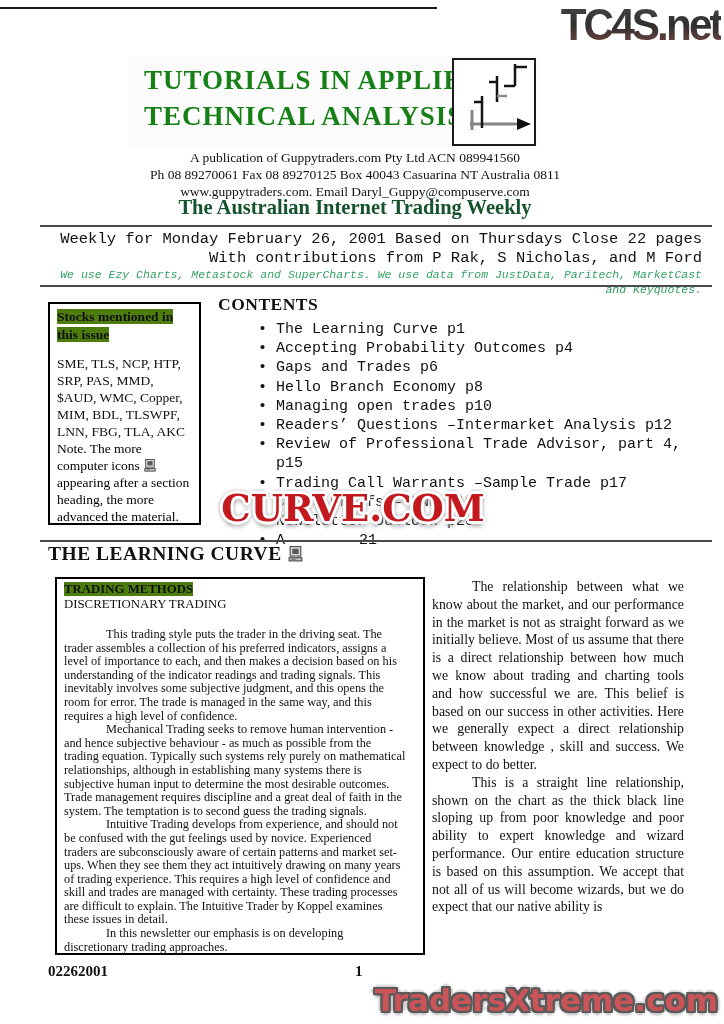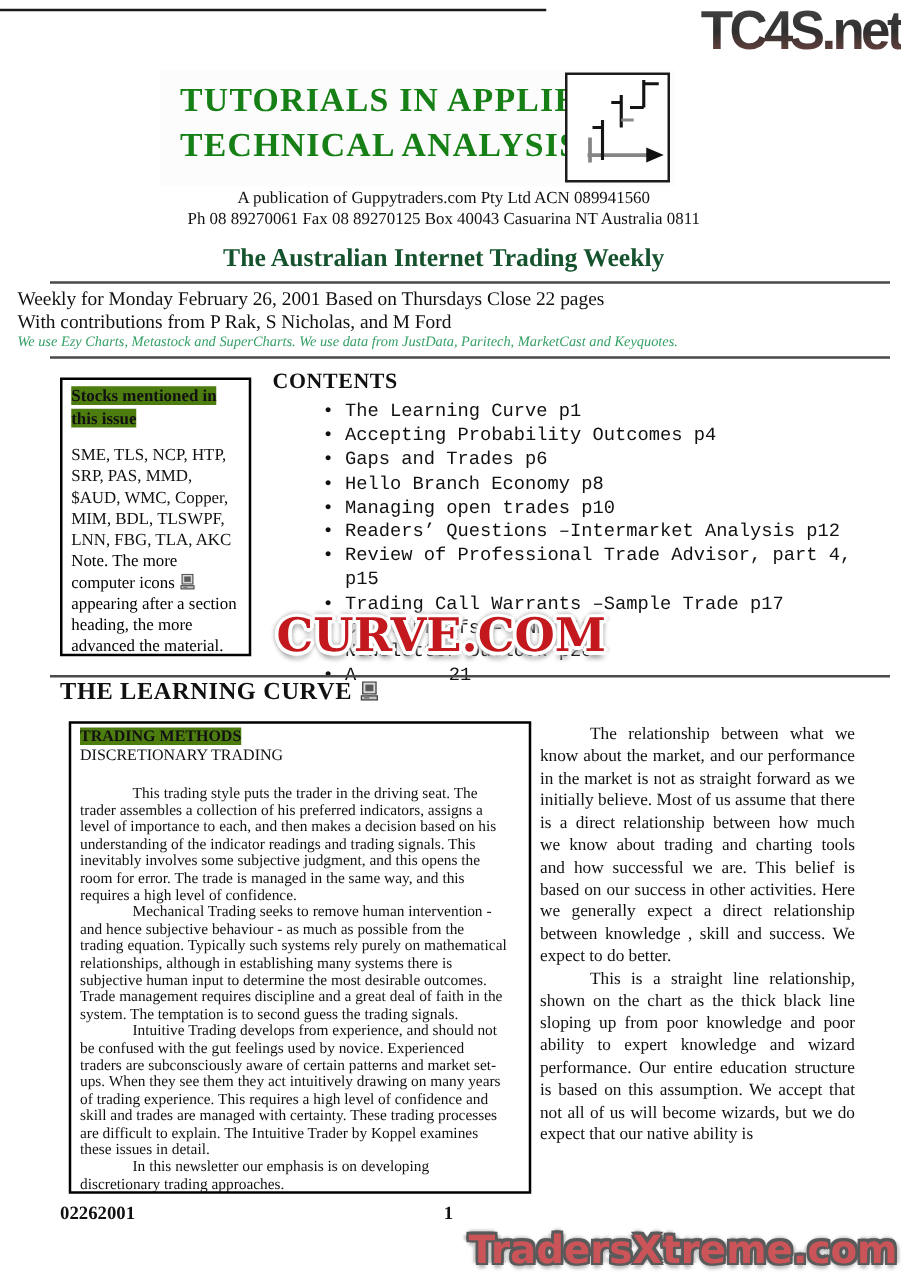--- a/index.html
+++ b/index.html
@@ -25,21 +25,21 @@
   .mast-title.l2{top:45px;}
   .chart-box{position:absolute;right:4px;top:2px;width:84px;height:88px;border:2px solid #1c1c1c;background:#fff;box-sizing:border-box;}
   
   .pub{position:absolute;left:40px;top:149px;width:630px;text-align:center;font-size:13.5px;line-height:17px;}
   .tagline{position:absolute;left:40px;top:196px;width:630px;text-align:center;font-weight:bold;font-size:20.5px;color:#14532d;}
   .rule{position:absolute;left:40px;width:672px;height:2px;background:#4a4a4a;}
   .rule.r1{top:225px;}
   .rule.r2{top:285px;}
   .rule.r3{top:540px;}
   
-  .issue{position:absolute;left:14px;top:230px;width:664px;text-align:left;}
+  .issue{position:absolute;left:38px;top:230px;width:664px;text-align:right;font-family:Liberation Mono, monospace;}
   .issue .l1{font-size:15.5px;line-height:19px;}
   .issue .l2{font-size:15.5px;line-height:18px;}
   .issue .l3{font-size:11.5px;line-height:15px;font-style:italic;color:#35a066;}
   
   .stocks-box{
     position:absolute;left:48px;top:302px;width:153px;height:223px;
     border:2px solid #000;box-sizing:border-box;padding:4px 7px;
     font-size:13.5px;line-height:17px;
   }
   .hl{background:#4d7c0f;font-weight:bold;}
@@ -115,20 +115,21 @@
         <line x1="61" y1="4" x2="61" y2="26" stroke="#141414" stroke-width="2.5"></line>
         <line x1="61" y1="7" x2="73" y2="7" stroke="#141414" stroke-width="2.5"></line>
         <line x1="50" y1="26" x2="61" y2="26" stroke="#141414" stroke-width="2.5"></line>
       </svg>
     </div>
   </div>
 
   <div class="pub">
     <div>A publication of Guppytraders.com Pty Ltd ACN 089941560</div>
     <div>Ph 08 89270061  Fax 08 89270125  Box 40043 Casuarina NT Australia  0811</div>
+    <div>www.guppytraders.com.   Email  Daryl_Guppy@compuserve.com</div>
   </div>
 
   <div class="tagline">The Australian Internet Trading Weekly</div>
 
   <div class="rule r1"></div>
 
   <div class="issue">
     <div class="l1">Weekly for Monday February 26, 2001 Based on Thursdays Close 22 pages</div>
     <div class="l2">With contributions from   P Rak, S Nicholas, and M Ford</div>
     <div class="l3">We use Ezy Charts, Metastock  and SuperCharts. We use data from JustData, Paritech, MarketCast  and Keyquotes.</div>

